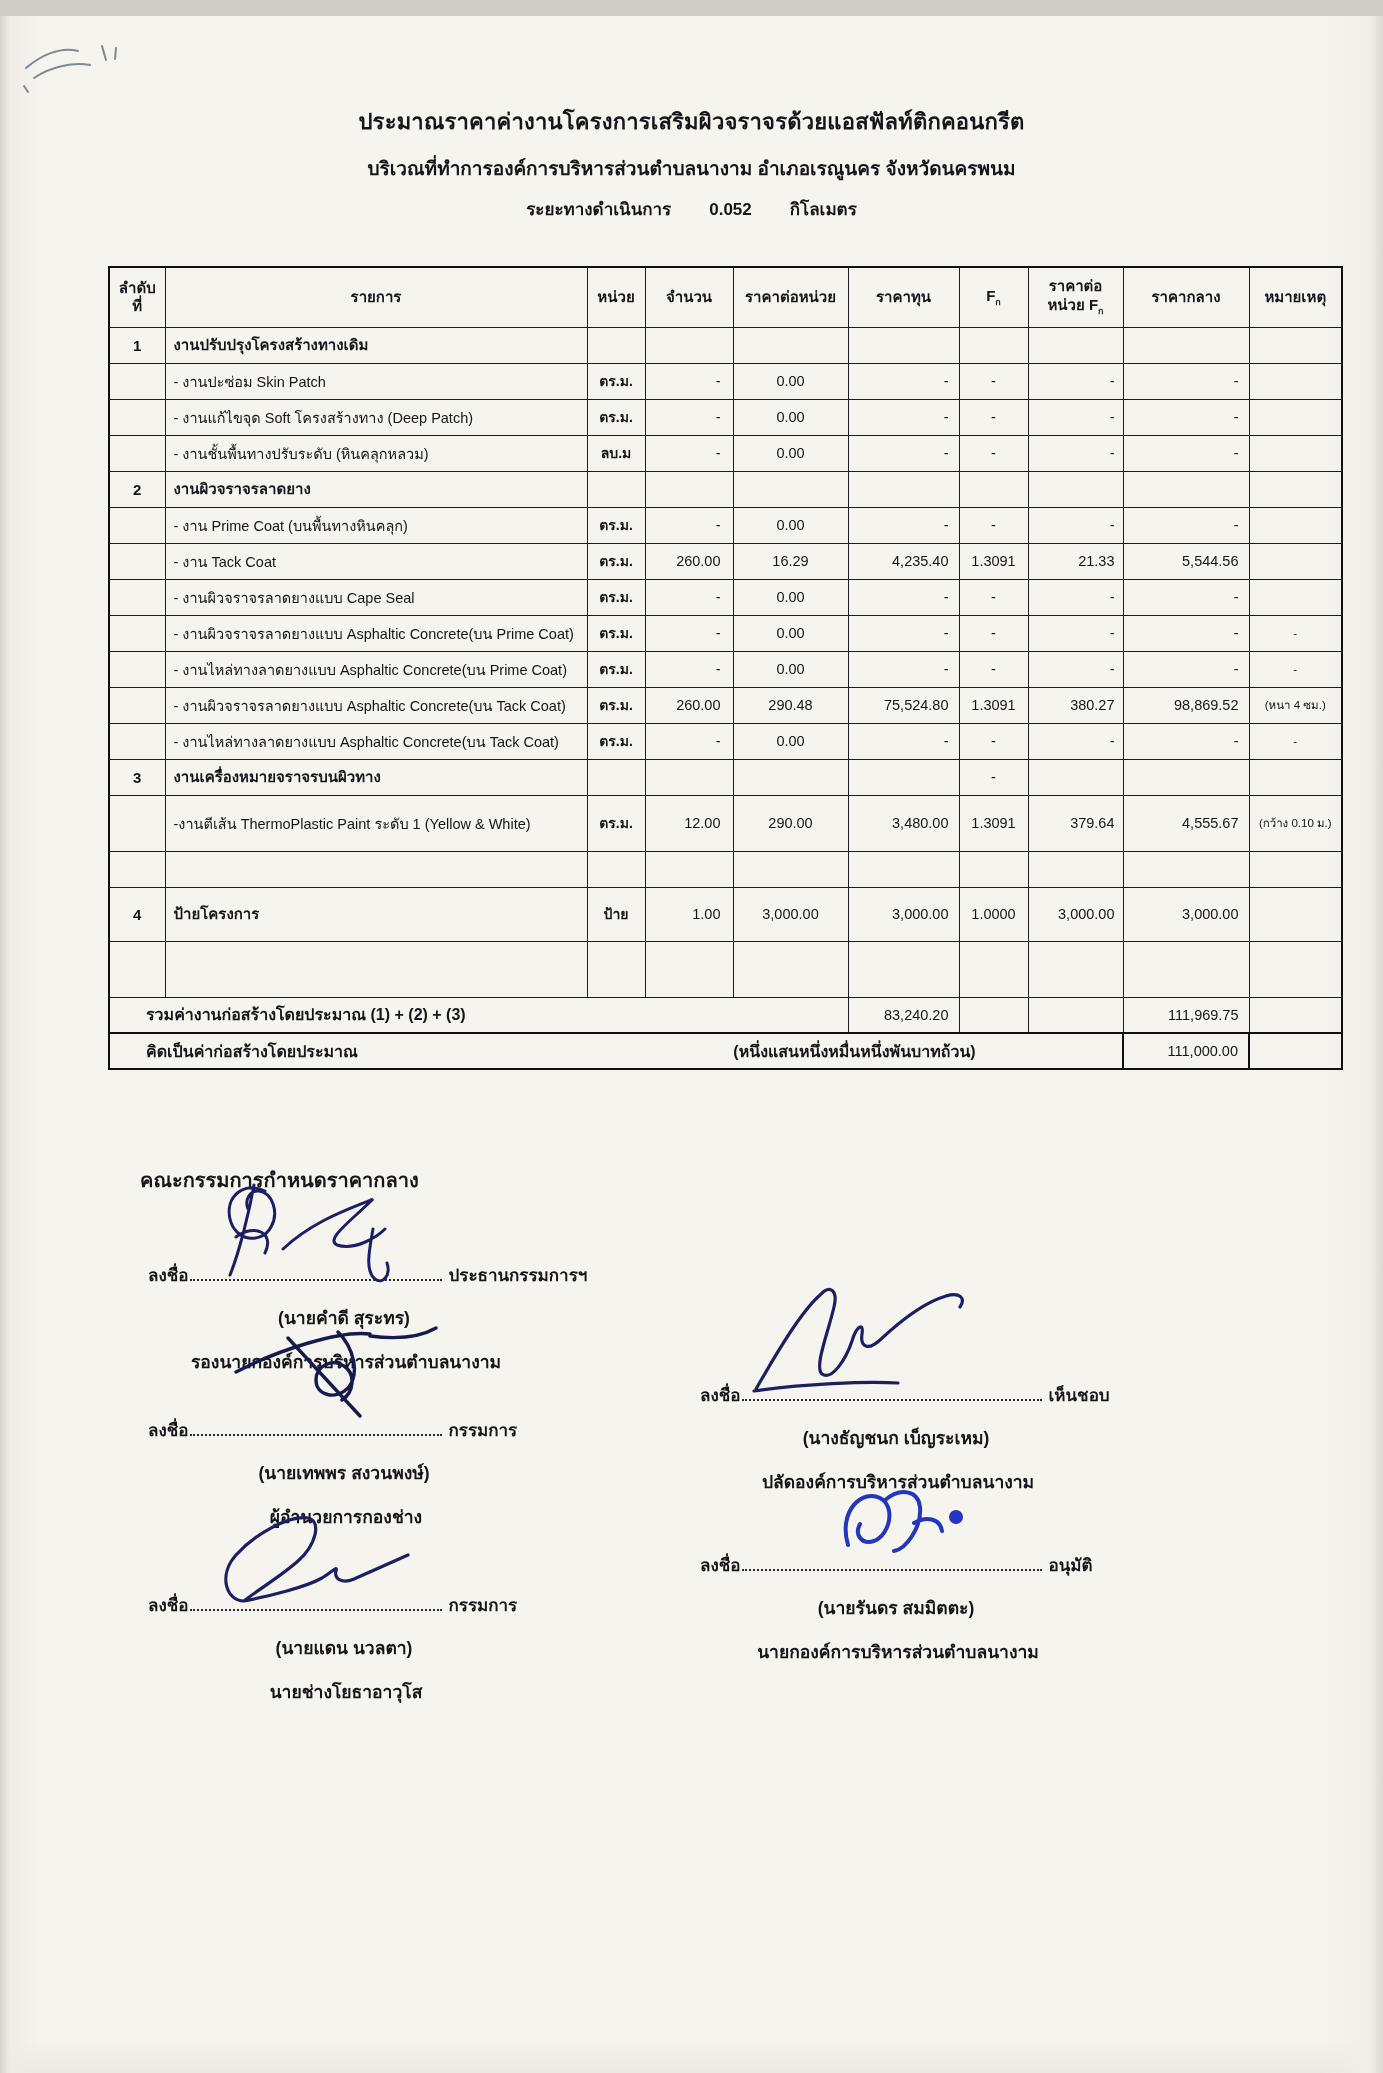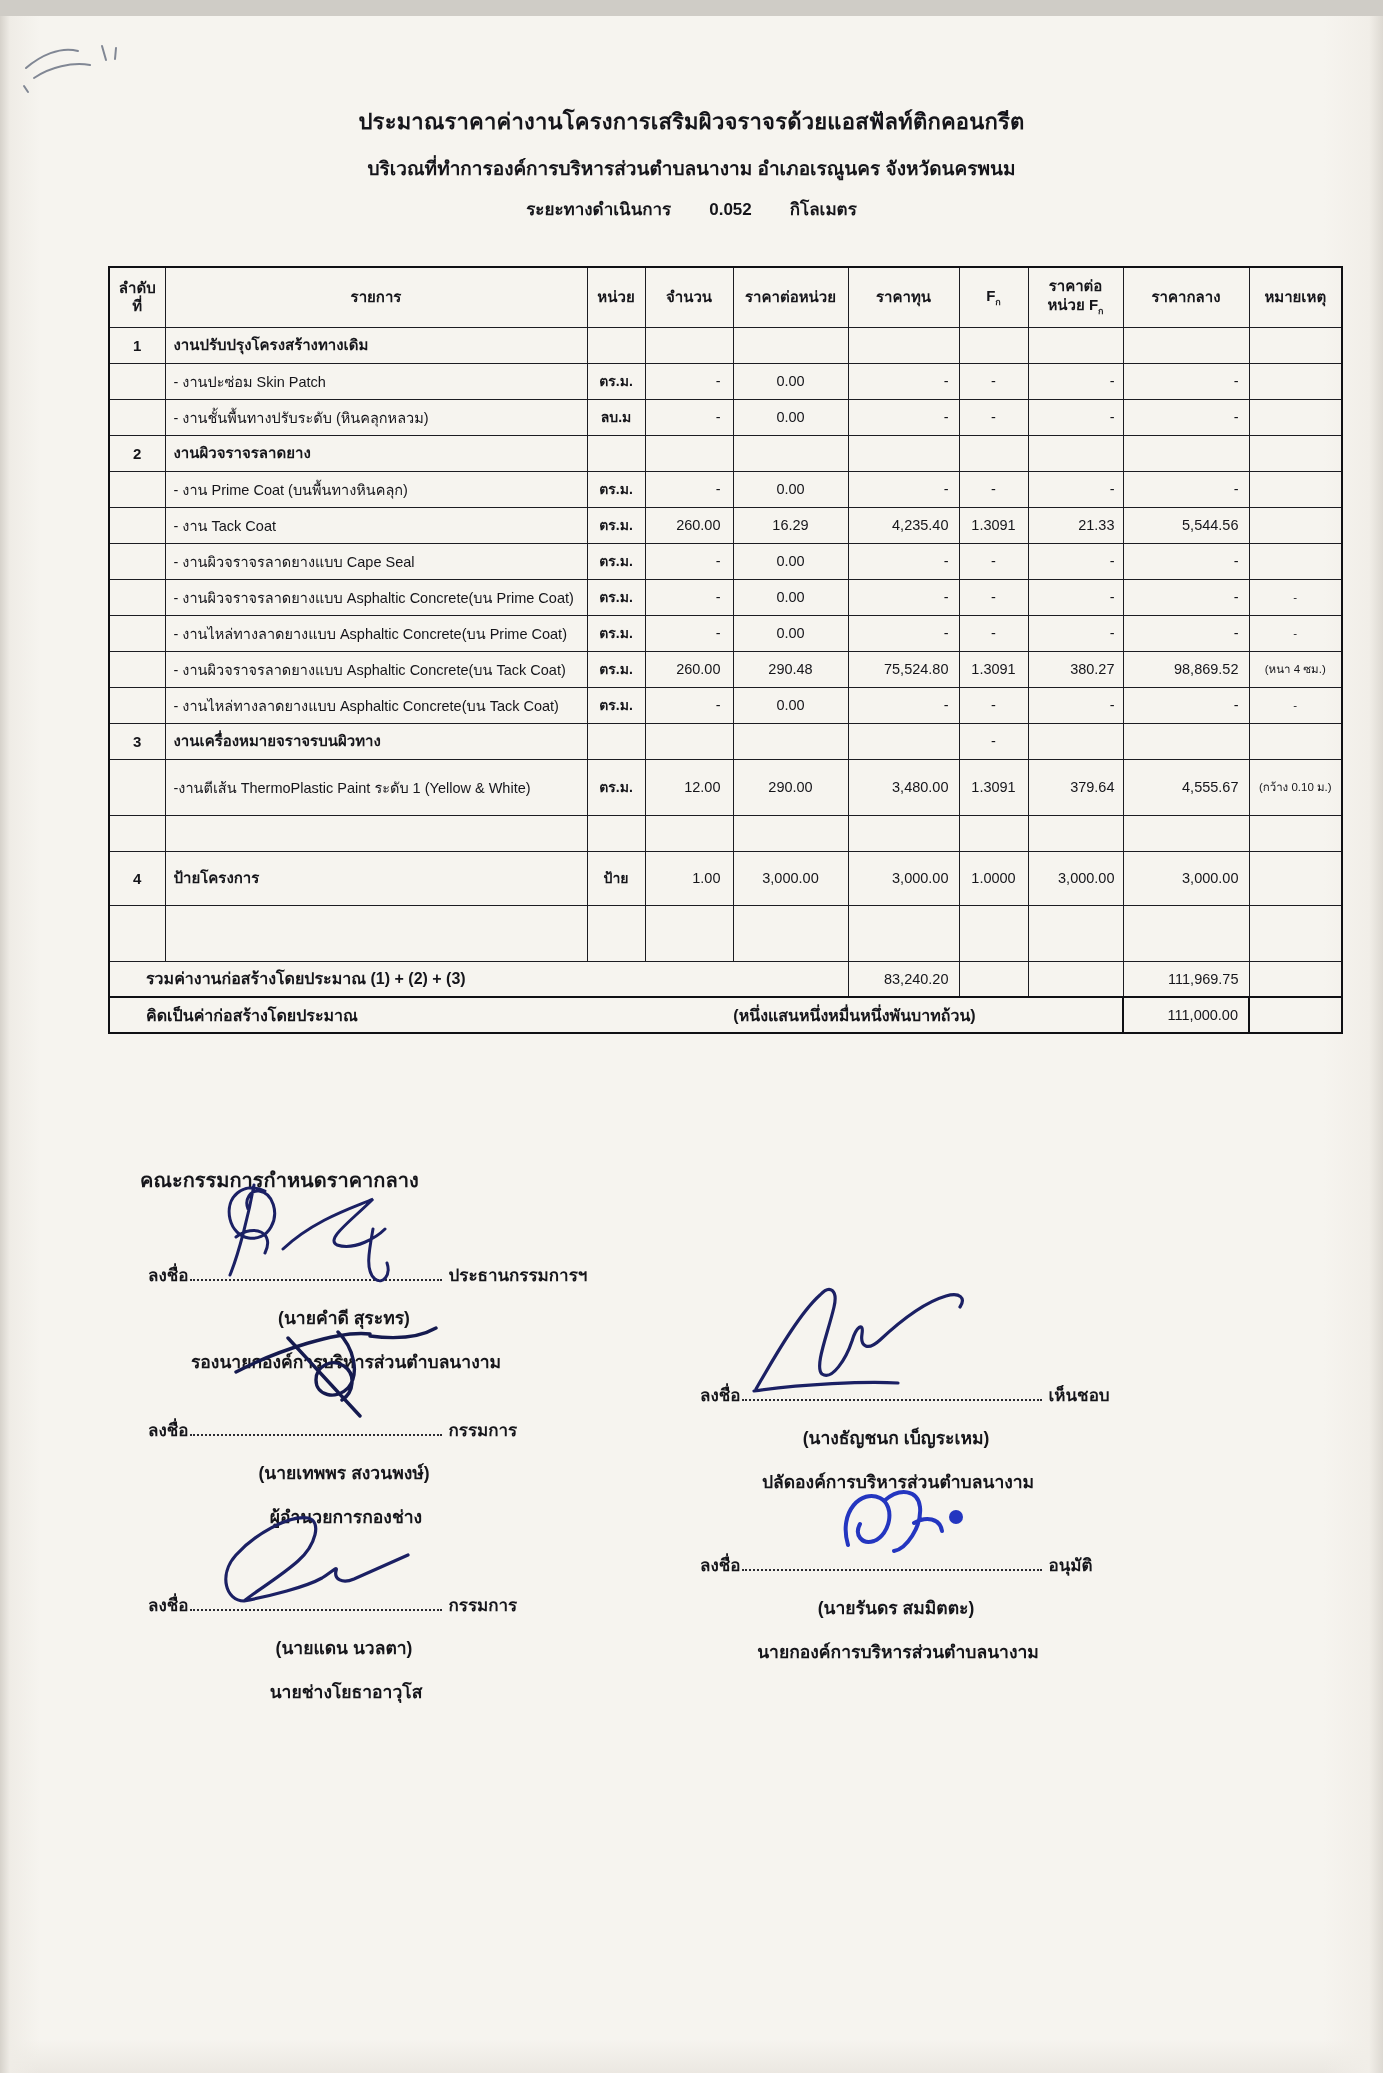--- a/index.html
+++ b/index.html
@@ -126,20 +126,32 @@
       <td class="c-qty">-</td>
       <td class="c-up">0.00</td>
       <td class="c-cost">-</td>
       <td class="c-f">-</td>
       <td class="c-pf">-</td>
       <td class="c-mid">-</td>
       <td class="c-note"></td>
     </tr>
         <tr>
       <td class="c-no"></td>
+      <td class="c-item">- งานแก้ไขจุด Soft โครงสร้างทาง (Deep Patch)</td>
+      <td class="c-unit">ตร.ม.</td>
+      <td class="c-qty">-</td>
+      <td class="c-up">0.00</td>
+      <td class="c-cost">-</td>
+      <td class="c-f">-</td>
+      <td class="c-pf">-</td>
+      <td class="c-mid">-</td>
+      <td class="c-note"></td>
+    </tr>
+        <tr>
+      <td class="c-no"></td>
       <td class="c-item">- งานชั้นพื้นทางปรับระดับ (หินคลุกหลวม)</td>
       <td class="c-unit">ลบ.ม</td>
       <td class="c-qty">-</td>
       <td class="c-up">0.00</td>
       <td class="c-cost">-</td>
       <td class="c-f">-</td>
       <td class="c-pf">-</td>
       <td class="c-mid">-</td>
       <td class="c-note"></td>
     </tr>

